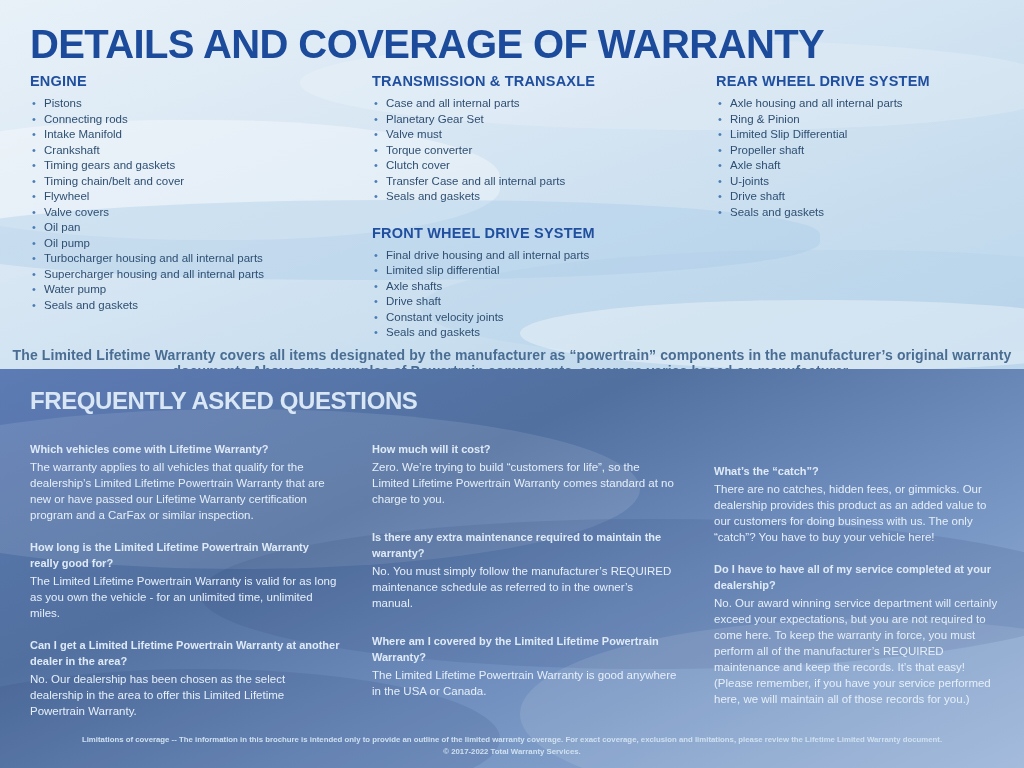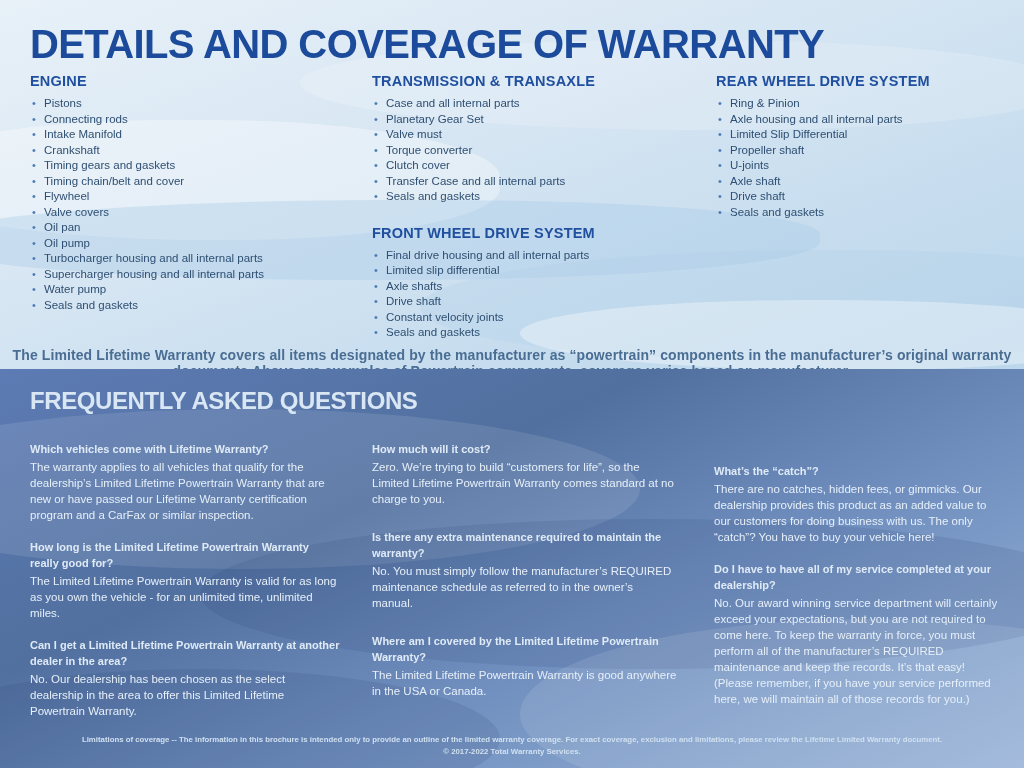--- a/index.html
+++ b/index.html
@@ -185,26 +185,26 @@
         <li>Constant velocity joints</li>
         <li>Seals and gaskets</li>
       </ul>
     </div>
   </div>
 
   <div class="col" style="left:716px; top:73px; width:300px;">
     <div class="col-block">
       <div class="col-h">REAR WHEEL DRIVE SYSTEM</div>
       <ul>
+        <li>Axle housing and all internal parts</li>
         <li>Ring &amp; Pinion</li>
-        <li>Axle housing and all internal parts</li>
         <li>Limited Slip Differential</li>
         <li>Propeller shaft</li>
+        <li>Axle shaft</li>
         <li>U-joints</li>
-        <li>Axle shaft</li>
         <li>Drive shaft</li>
         <li>Seals and gaskets</li>
       </ul>
     </div>
   </div>
 
   <div class="disclaimer-top">The Limited Lifetime Warranty covers all items designated by the manufacturer as “powertrain” components in the manufacturer’s original warranty documents.Above are examples of Powertrain components, coverage varies based on manufacturer.</div>
 </div>
 
 <div class="bottom-panel">

